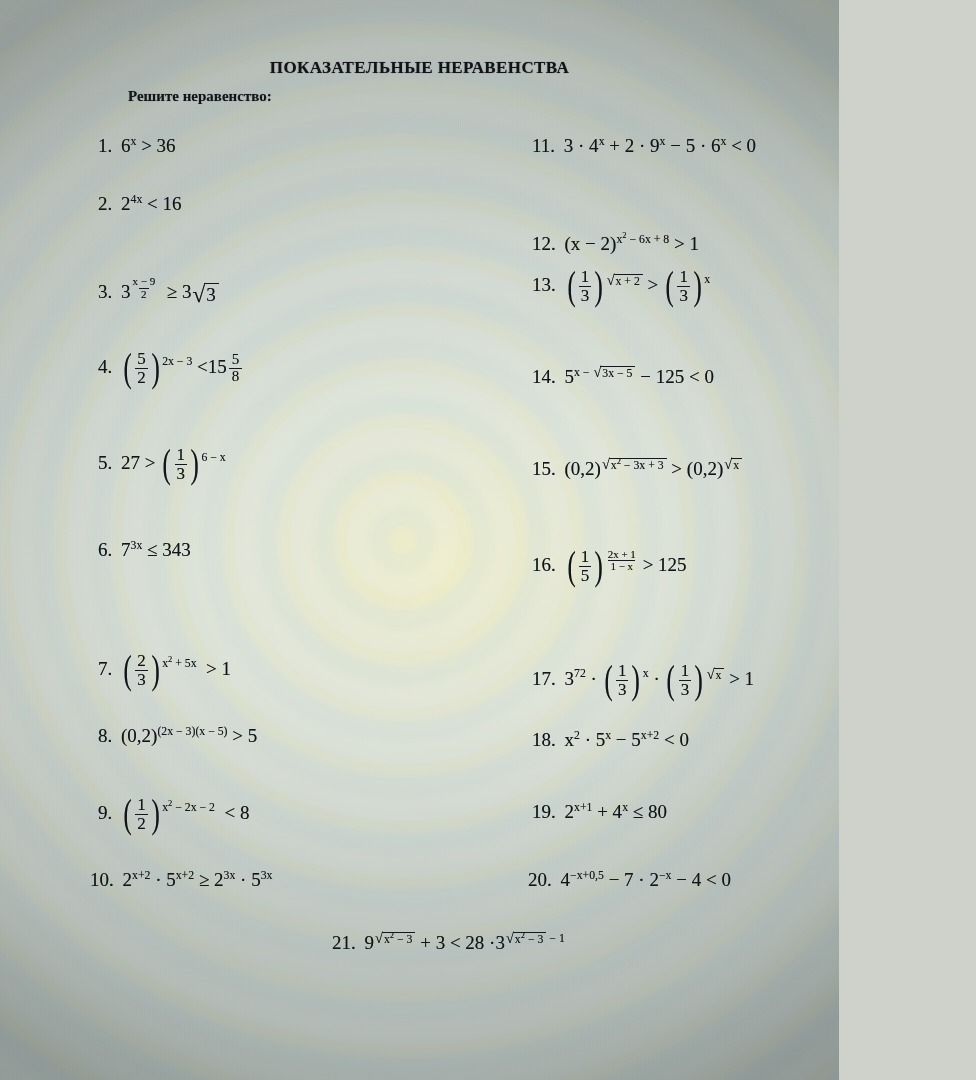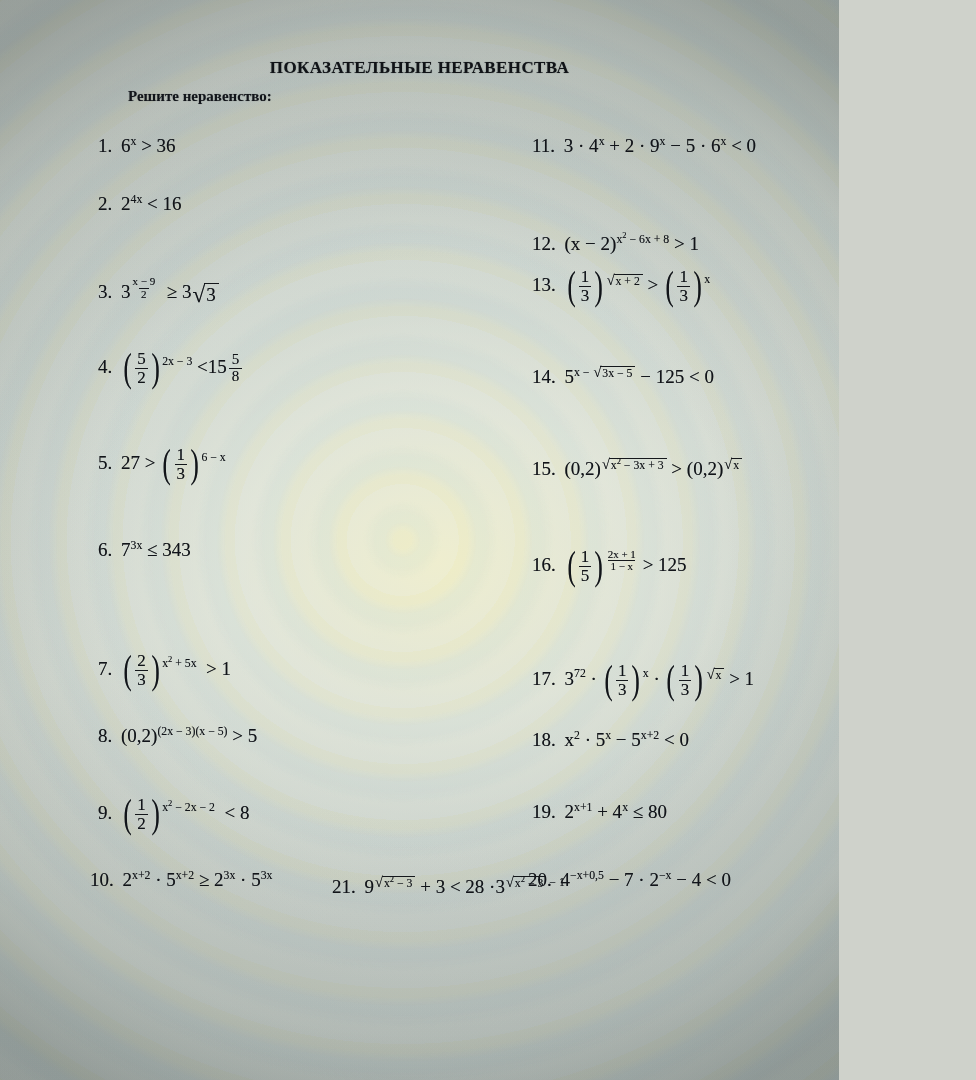--- a/index.html
+++ b/index.html
@@ -364,21 +364,21 @@
         2<sup>x+1</sup> + 4<sup>x</sup> ≤ 80
       </div>
 
       <div class="item blur-soft" style="top:742px; left:4px;">
         <span class="num">20.</span>
         4<sup>−x+0,5</sup> − 7 · 2<sup>−x</sup> − 4 &lt; 0
       </div>
 
     </div>
 
-    <div class="item blur-soft" style="position:absolute; top:876px; left:332px;">
+    <div class="item blur-soft" style="position:absolute; top:932px; left:332px;">
       <span class="num">21.</span>
       9<sup><span class="rad" style="font-size:1em;">
             <span class="sign">√</span>
             <span class="body">x<sup>2</sup> − 3</span>
           </span></sup>
       + 3 &lt; 28 ·3<sup><span class="rad" style="font-size:1em;">
             <span class="sign">√</span>
             <span class="body">x<sup>2</sup> − 3</span>
           </span> − 1</sup>
     </div>

